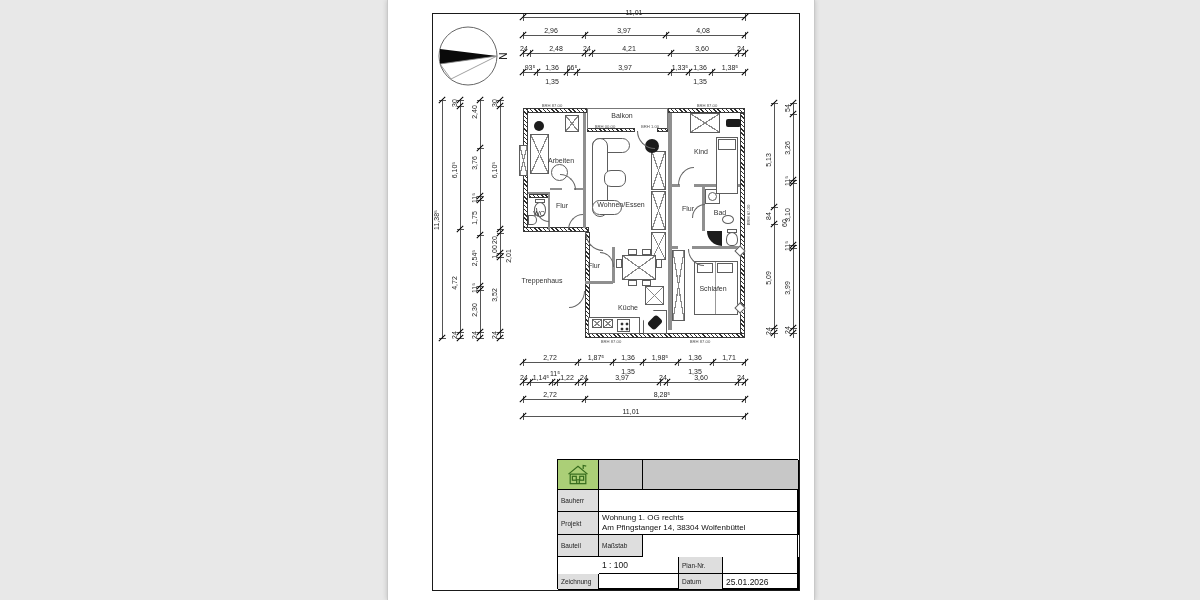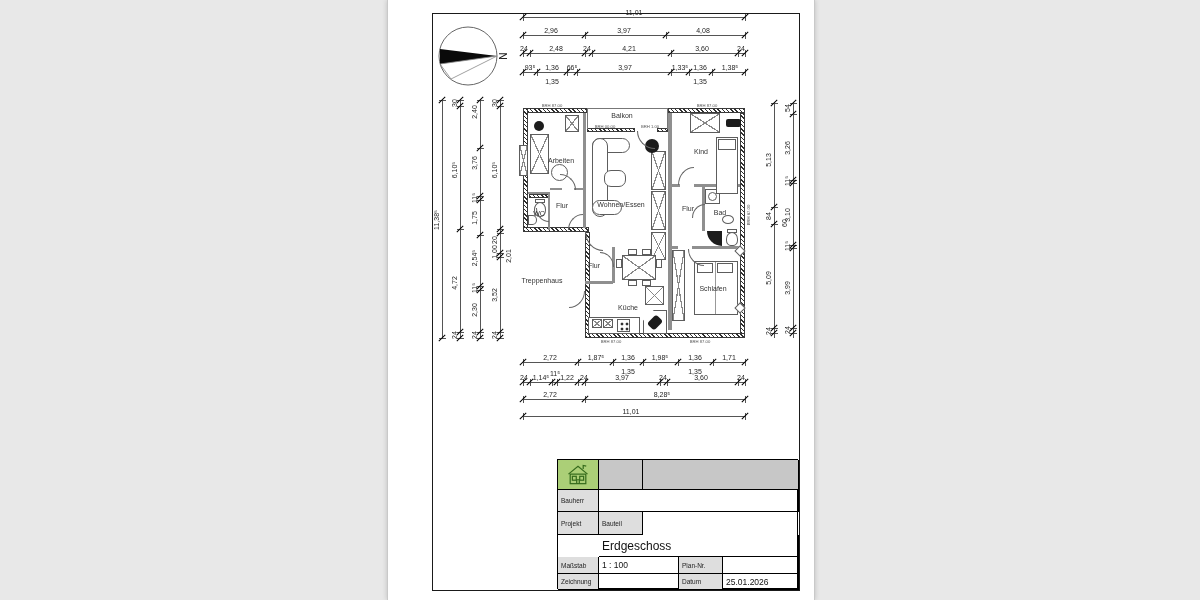--- a/index.html
+++ b/index.html
@@ -437,23 +437,26 @@
       </g>
     </svg>
   </div>
   <div class="cell hdr c2"></div>
   <div class="cell hdr c3e"></div>
 
   <div class="cell lab">Bauherr</div>
   <div class="cell val c25"></div>
 
   <div class="cell lab">Projekt</div>
+  <div class="cell two c25">
+    <span>Wohnung 1. OG rechts</span>
+    <span>Am Pfingstanger 14, 38304 Wolfenbüttel</span>
+  </div>
 
   <div class="cell lab">Bauteil</div>
-  <div class="cell big c25">Erdgeschoss</div>
 
   <div class="cell lab">Maßstab</div>
   <div class="cell val c23">1 : 100</div>
   <div class="cell lab c4">Plan-Nr.</div>
   <div class="cell val c5"></div>
 
   <div class="cell lab">Zeichnung</div>
   <div class="cell val c23"></div>
   <div class="cell lab c4">Datum</div>
   <div class="cell val c5">25.01.2026</div>

